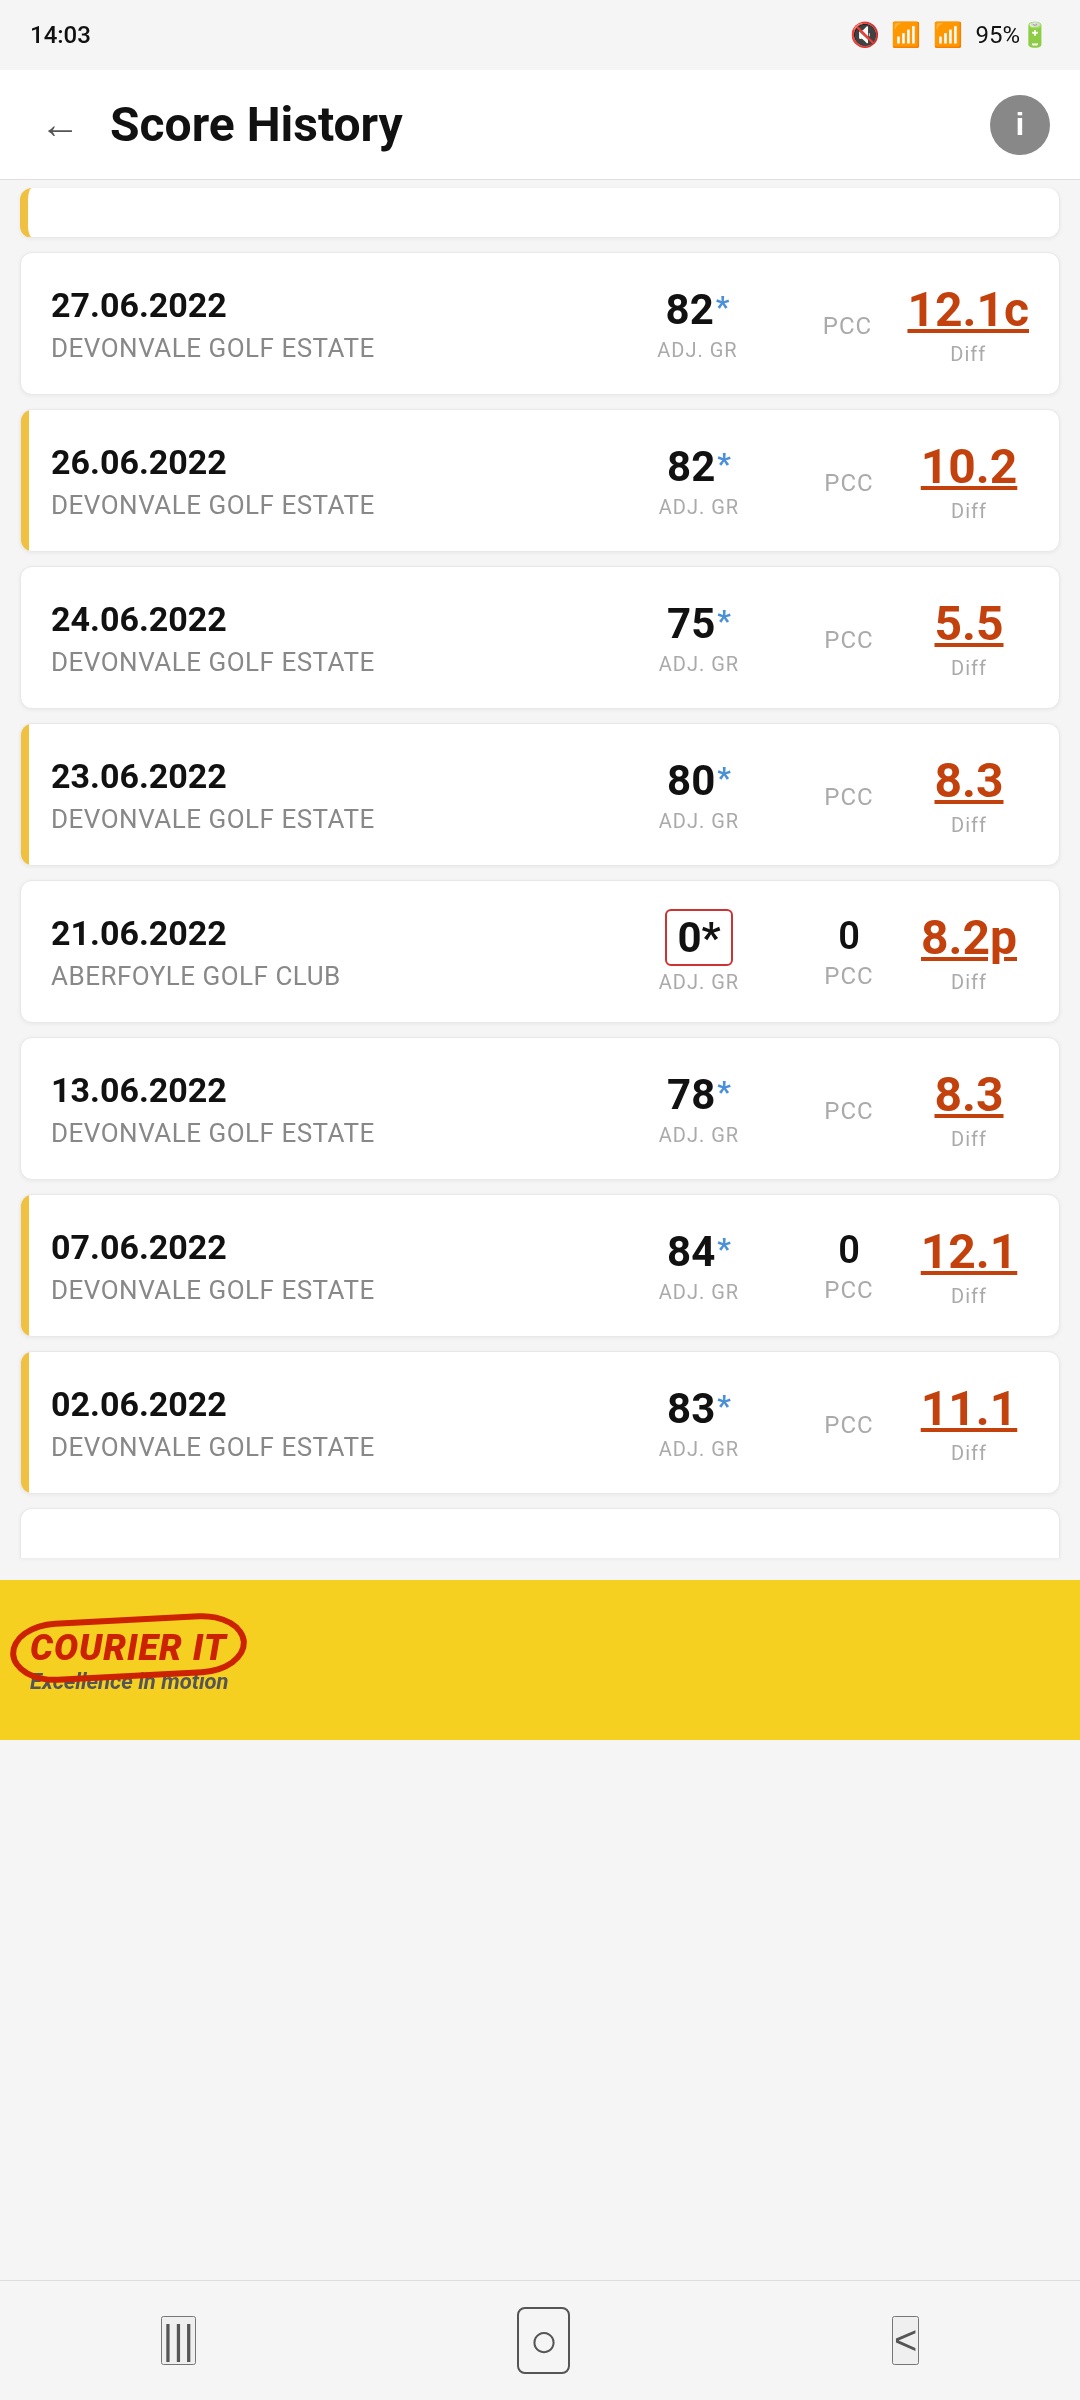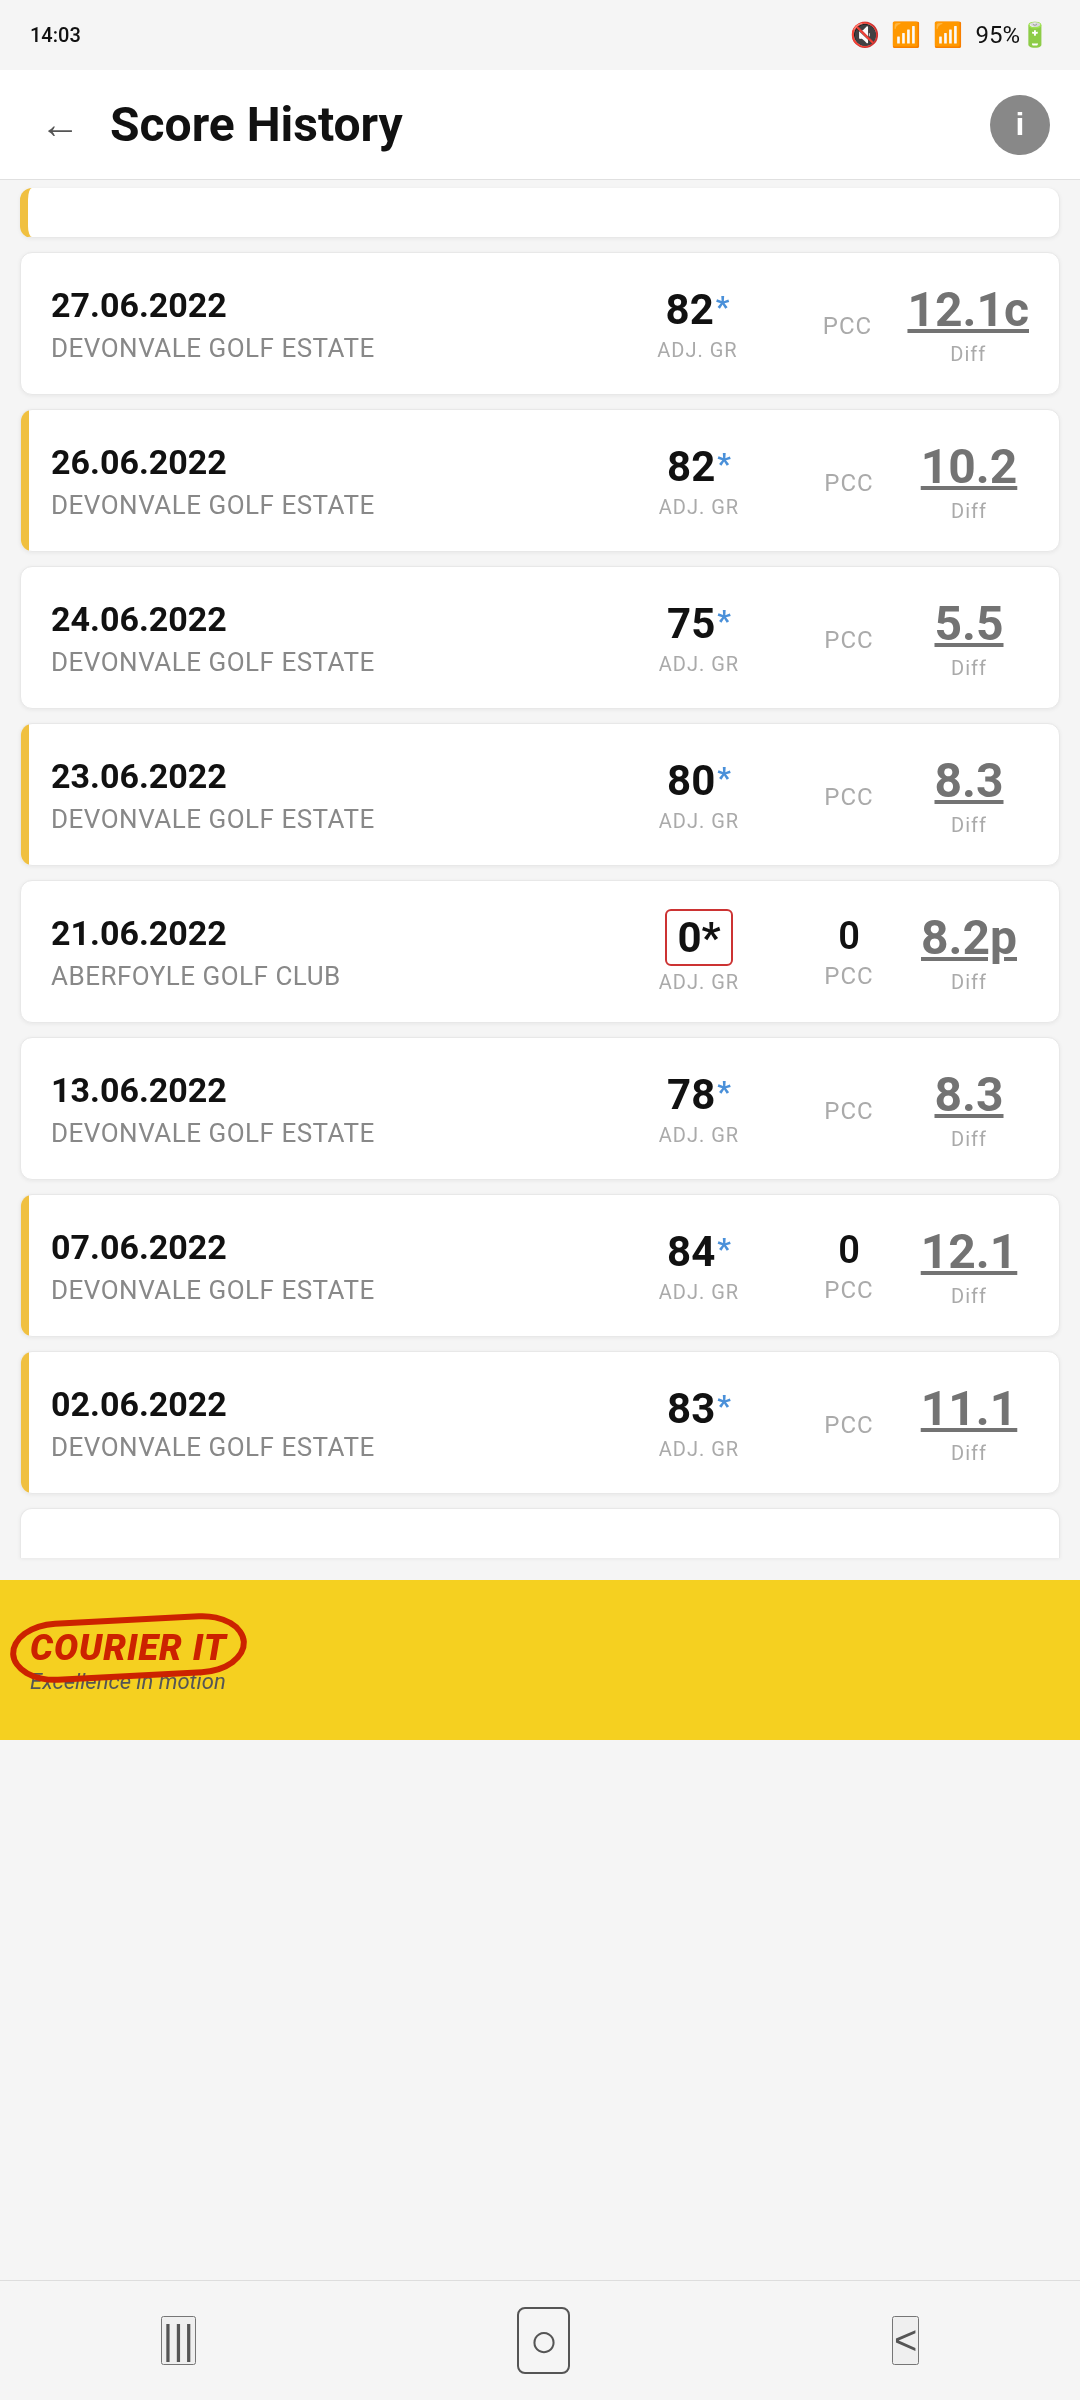--- a/index.html
+++ b/index.html
@@ -17,21 +17,21 @@
     
     .status-bar {
       background: #f5f5f5;
       height: 70px;
       display: flex;
       align-items: center;
       justify-content: space-between;
       padding: 0 30px;
     }
     .status-bar .time {
-      font-size: 20px;
+      font-size: 24px;
       font-weight: 500;
       color: #111;
     }
     .status-bar .icons {
       display: flex;
       align-items: center;
       gap: 12px;
       font-size: 24px;
       color: #111;
     }
@@ -189,21 +189,21 @@
       align-items: center;
       min-width: 120px;
     }
     .diff-value {
       font-size: 48px;
       font-weight: 700;
       color: #cc3333;
       text-decoration: underline;
     }
     .diff-value.orange {
-      color: #737373;
+      color: #c2410c;
     }
     .diff-label {
       font-size: 20px;
       color: #aaa;
       font-weight: 400;
       letter-spacing: 1px;
       margin-top: 4px;
     }
 
     
@@ -253,20 +253,21 @@
       font-style: italic;
       letter-spacing: 1px;
     }
     .courier-logo .brand span {
       color: #cc2200;
     }
     .courier-logo .tagline {
       font-size: 22px;
       color: #555;
       font-style: italic;
+      font-weight: bold;
     }
 
     
     .courier-oval {
       display: inline-flex;
       align-items: center;
       justify-content: center;
       position: relative;
     }
     .courier-oval::before {

